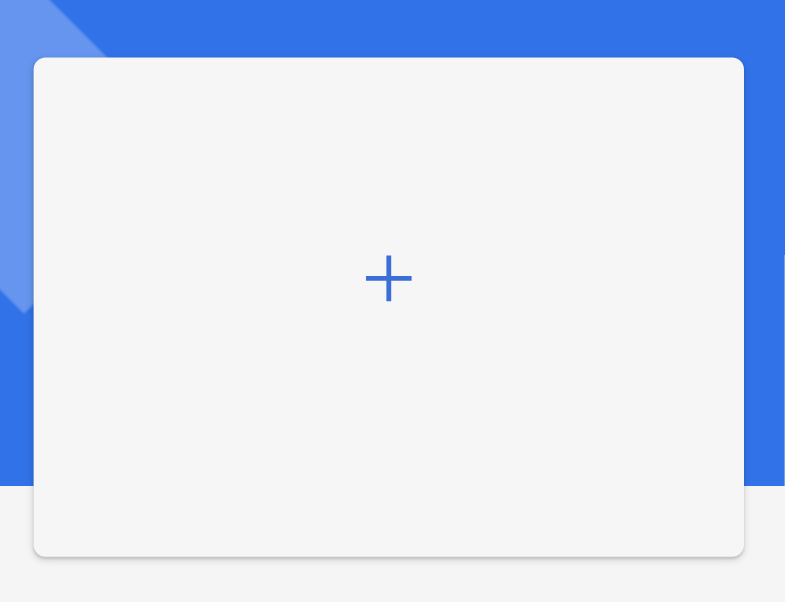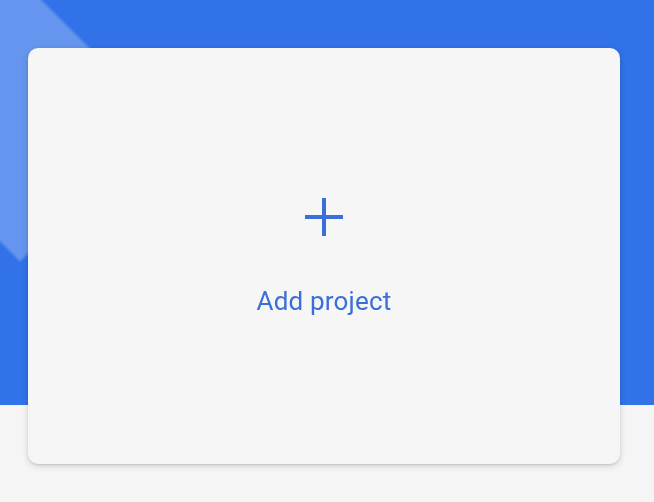--- a/index.html
+++ b/index.html
@@ -75,14 +75,13 @@
   <div class="banner-deco"></div>
 </div>
 
 <div class="card">
   <span class="plus-icon">
     <svg viewBox="0 0 42 42" fill="none">
       <line x1="21" y1="2" x2="21" y2="40" stroke="#3a6ed8" stroke-width="4"></line>
       <line x1="2" y1="21" x2="40" y2="21" stroke="#3a6ed8" stroke-width="4"></line>
     </svg>
   </span>
-  <span class="add-label">Add project</span>
 </div>
 
 </body></html>

